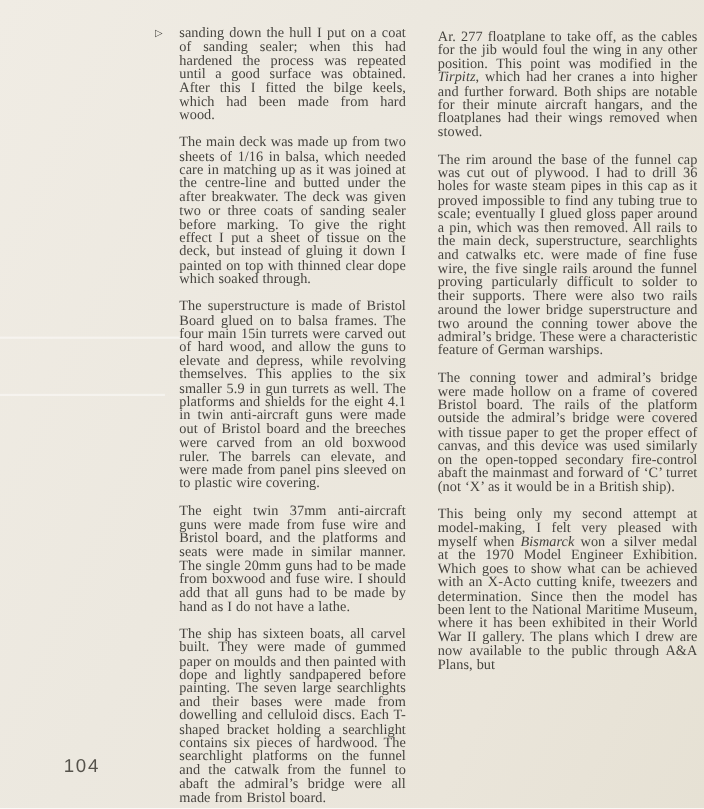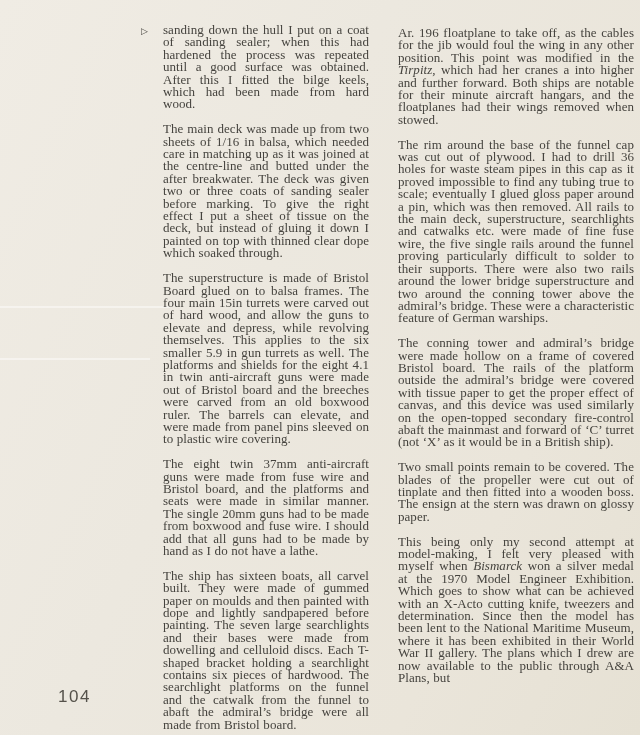--- a/index.html
+++ b/index.html
@@ -65,21 +65,20 @@
   <div class="col col-left">
       <p class="para"><span>sanding down the hull I put on a coat of sanding sealer; when this had hardened the process was repeated until a good surface was obtained. After this I fitted the bilge keels, which had been made from hard wood.</span></p>
       <p class="para"><span>The main deck was made up from two sheets of 1/16 in balsa, which needed care in matching up as it was joined at the centre-line and butted under the after breakwater. The deck was given two or three coats of sanding sealer before marking. To give the right effect I put a sheet of tissue on the deck, but instead of gluing it down I painted on top with thinned clear dope which soaked through.</span></p>
       <p class="para"><span>The superstructure is made of Bristol Board glued on to balsa frames. The four main 15in turrets were carved out of hard wood, and allow the guns to elevate and depress, while revolving themselves. This applies to the six smaller 5.9 in gun turrets as well. The platforms and shields for the eight 4.1 in twin anti-aircraft guns were made out of Bristol board and the breeches were carved from an old boxwood ruler. The barrels can elevate, and were made from panel pins sleeved on to plastic wire covering.</span></p>
       <p class="para"><span>The eight twin 37mm anti-aircraft guns were made from fuse wire and Bristol board, and the platforms and seats were made in similar manner. The single 20mm guns had to be made from boxwood and fuse wire. I should add that all guns had to be made by hand as I do not have a lathe.</span></p>
       <p class="para"><span>The ship has sixteen boats, all carvel built. They were made of gummed paper on moulds and then painted with dope and lightly sandpapered before painting. The seven large searchlights and their bases were made from dowelling and celluloid discs. Each T-shaped bracket holding a searchlight contains six pieces of hardwood. The searchlight platforms on the funnel and the catwalk from the funnel to abaft the admiral’s bridge were all made from Bristol board.</span></p>
       <p class="para"><span>The jibs of the big cranes to port and starboard are made from boxwood. The port crane is shown lowered, to allow the Arado</span></p>
     </div>
 
   <div class="col col-right">
-      <p class="para"><span>Ar. 196 floatplane to take off, as the cables for the jib would foul the wing in any other position. This point was modified in the </span><em>Tirpitz</em><span>, which had her cranes a into higher and further forward. Both ships are notable for their minute aircraft hangars, and the floatplanes had their wings removed when stowed.</span></p>
+      <p class="para"><span>Ar. 277 floatplane to take off, as the cables for the jib would foul the wing in any other position. This point was modified in the </span><em>Tirpitz</em><span>, which had her cranes a into higher and further forward. Both ships are notable for their minute aircraft hangars, and the floatplanes had their wings removed when stowed.</span></p>
       <p class="para"><span>The rim around the base of the funnel cap was cut out of plywood. I had to drill 36 holes for waste steam pipes in this cap as it proved impossible to find any tubing true to scale; eventually I glued gloss paper around a pin, which was then removed. All rails to the main deck, superstructure, searchlights and catwalks etc. were made of fine fuse wire, the five single rails around the funnel proving particularly difficult to solder to their supports. There were also two rails around the lower bridge superstructure and two around the conning tower above the admiral’s bridge. These were a character­istic feature of German warships.</span></p>
       <p class="para"><span>The conning tower and admiral’s bridge were made hollow on a frame of covered Bristol board. The rails of the platform outside the admiral’s bridge were covered with tissue paper to get the proper effect of canvas, and this device was used similarly on the open-topped secondary fire-control abaft the mainmast and forward of ‘C’ turret (not ‘X’ as it would be in a British ship).</span></p>
-      <p class="para"><span>Two small points remain to be covered. The blades of the propeller were cut out of tinplate and then fitted into a wooden boss. The ensign at the stern was drawn on glossy paper.</span></p>
       <p class="para"><span>This being only my second attempt at model-making, I felt very pleased with myself when </span><em>Bismarck</em><span> won a silver medal at the 1970 Model Engineer Exhibition. Which goes to show what can be achieved with an X-Acto cutting knife, tweezers and determination. Since then the model has been lent to the National Maritime Museum, where it has been exhibited in their World War II gallery. The plans which I drew are now available to the public through A&amp;A Plans, but</span></p>
     </div>
 
   <div class="page-number">104</div>
 </div>
 
 </body></html>

